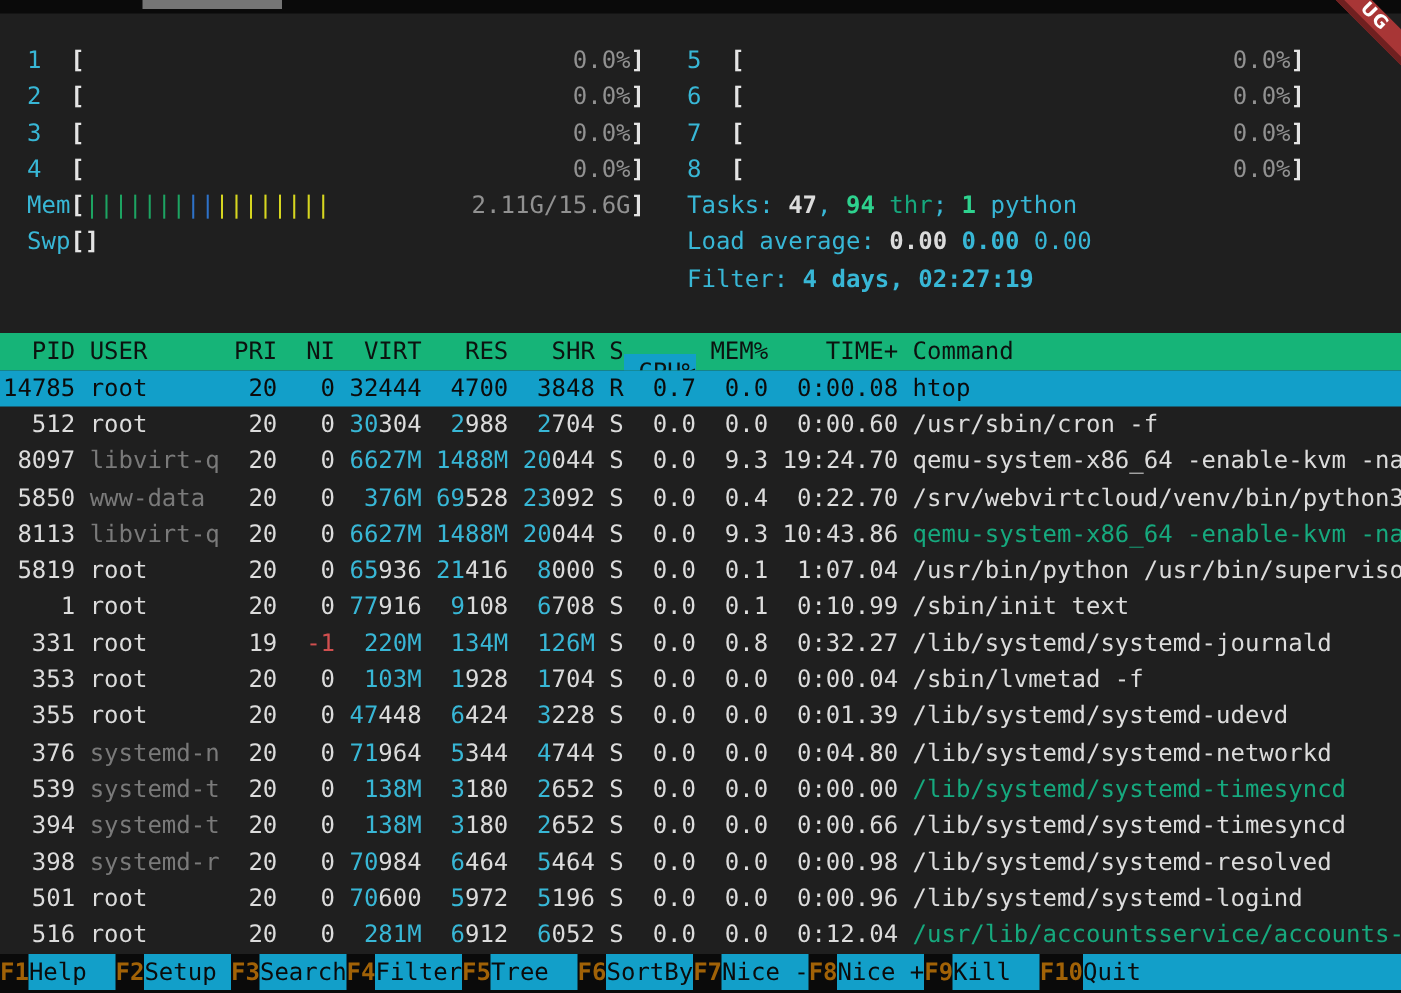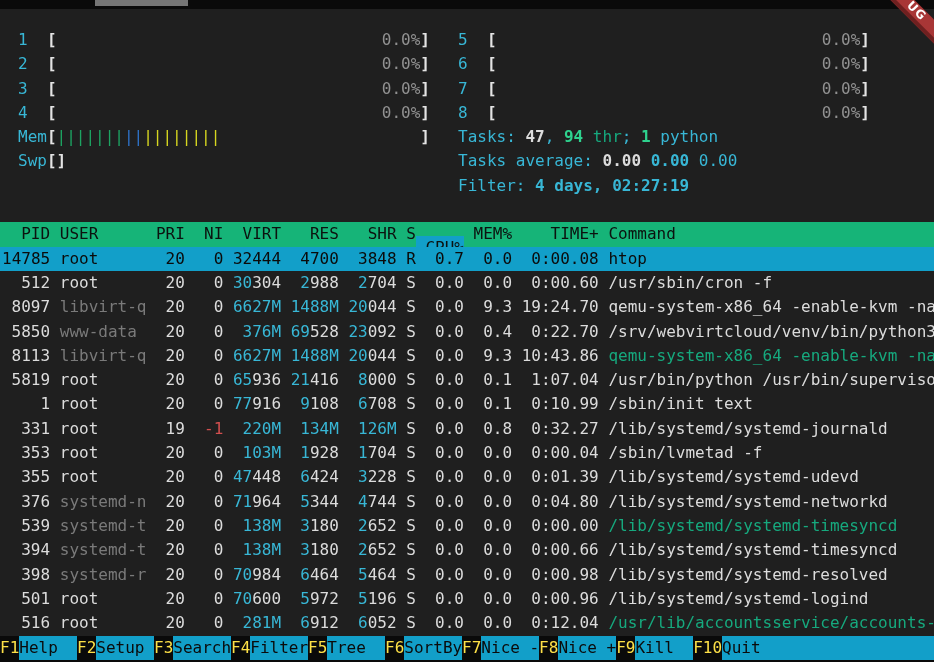--- a/index.html
+++ b/index.html
@@ -66,50 +66,50 @@
   .thead{background:var(--green-bg);}
   .thead .cell{color:var(--black-txt);}
   .thead .cell.sorted{background:var(--sel);margin-top:14px;}
   .trow.sel{background:var(--sel);}
   .trow.sel span{color:#0b0b0b !important;}
   
   .fnwrap{position:absolute;top:635.5px;left:0;right:0;bottom:0;background:#0a0a0a;}
   .fnbar{display:flex;height:var(--row-h);line-height:var(--row-h);white-space:pre;}
   .fn-item{display:flex;flex:none;cursor:pointer;}
   .fn-item:last-child{flex:1;}
-  .fn-key{color:#fde047;}
+  .fn-key{color:#a16207;font-weight:bold;}
   .fn-label{background:var(--sel);color:#0b0b0b;width:calc(6 * var(--ch));overflow:hidden;}
   .fn-item:last-child .fn-label{width:auto;flex:1;}
 </style>
 </head>
 <body>
 
 <div class="screen">
   <div class="topbar">
     <div class="toptab"></div>
   </div>
   <div class="ribbon">
     <span>UG</span>
   </div>
 
   <div class="meters-left">
       <div class="meter-row"><span class="m-label">1</span><span class="bracket">[</span><span class="m-body"><span class="m-val c-gray">0.0%</span></span><span class="bracket">]</span></div>
       <div class="meter-row"><span class="m-label">2</span><span class="bracket">[</span><span class="m-body"><span class="m-val c-gray">0.0%</span></span><span class="bracket">]</span></div>
       <div class="meter-row"><span class="m-label">3</span><span class="bracket">[</span><span class="m-body"><span class="m-val c-gray">0.0%</span></span><span class="bracket">]</span></div>
       <div class="meter-row"><span class="m-label">4</span><span class="bracket">[</span><span class="m-body"><span class="m-val c-gray">0.0%</span></span><span class="bracket">]</span></div>
-      <div class="meter-row"><span class="m-label">Mem</span><span class="bracket">[</span><span class="m-body"><span class="pipe-green">|||||||</span><span class="pipe-blue">||</span><span class="pipe-yellow">||||||||</span></span><span class="bracket">]</span></div>
+      <div class="meter-row"><span class="m-label">Mem</span><span class="bracket">[</span><span class="m-body"><span class="pipe-green">|||||||</span><span class="pipe-blue">||</span><span class="pipe-yellow">||||||||</span><span class="m-val c-gray">2.11G/15.6G</span></span><span class="bracket">]</span></div>
       <div class="meter-row"><span class="m-label">Swp</span><span class="bracket">[</span><span class="bracket">]</span></div>
     </div>
   <div class="meters-right">
       <div class="meter-row"><span class="m-label">5</span><span class="bracket">[</span><span class="m-body"><span class="m-val c-gray">0.0%</span></span><span class="bracket">]</span></div>
       <div class="meter-row"><span class="m-label">6</span><span class="bracket">[</span><span class="m-body"><span class="m-val c-gray">0.0%</span></span><span class="bracket">]</span></div>
       <div class="meter-row"><span class="m-label">7</span><span class="bracket">[</span><span class="m-body"><span class="m-val c-gray">0.0%</span></span><span class="bracket">]</span></div>
       <div class="meter-row"><span class="m-label">8</span><span class="bracket">[</span><span class="m-body"><span class="m-val c-gray">0.0%</span></span><span class="bracket">]</span></div>
       <div class="text-line"><span class="c-cyan">Tasks: </span><span class="c-white b">47</span><span class="c-cyan">, </span><span class="c-bgreen b">94</span><span class="c-green"> thr</span><span class="c-cyan">; </span><span class="c-bgreen b">1</span><span class="c-cyan"> python</span></div>
-      <div class="text-line"><span class="c-cyan">Tasks average: </span><span class="c-white b">0.00 </span><span class="c-cyan b">0.00 </span><span class="c-cyan">0.00</span></div>
+      <div class="text-line"><span class="c-cyan">Load average: </span><span class="c-white b">0.00 </span><span class="c-cyan b">0.00 </span><span class="c-cyan">0.00</span></div>
       <div class="text-line"><span class="c-cyan">Filter: </span><span class="c-cyan b">4 days, 02:27:19</span></div>
     </div>
 
   <div class="proc">
     <div class="trow thead"><span class="cell ar" style="width:calc(5 * var(--ch));">PID</span><span class="cell al" style="width:calc(10 * var(--ch));padding-left:var(--ch);">USER</span><span class="cell ar" style="width:calc(4 * var(--ch));">PRI</span><span class="cell ar" style="width:calc(4 * var(--ch));">NI</span><span class="cell ar" style="width:calc(6 * var(--ch));">VIRT</span><span class="cell ar" style="width:calc(6 * var(--ch));">RES</span><span class="cell ar" style="width:calc(6 * var(--ch));">SHR</span><span class="cell ar" style="width:calc(2 * var(--ch));">S</span><span class="cell ar sorted" style="width:calc(5 * var(--ch));">CPU%</span><span class="cell ar" style="width:calc(5 * var(--ch));">MEM%</span><span class="cell ar" style="width:calc(9 * var(--ch));">TIME+</span><span class="cell al cmd" style="">Command</span></div>
     <div>
         <div class="trow sel"><span class="cell ar" style="width:calc(5 * var(--ch));"><span class="c-white">14785</span></span><span class="cell al" style="width:calc(10 * var(--ch));padding-left:var(--ch);"><span class="c-white">root</span></span><span class="cell ar" style="width:calc(4 * var(--ch));"><span class="c-white">20</span></span><span class="cell ar" style="width:calc(4 * var(--ch));"><span class="c-white">0</span></span><span class="cell ar" style="width:calc(6 * var(--ch));"><span class="c-cyan">32</span><span class="c-white">444</span></span><span class="cell ar" style="width:calc(6 * var(--ch));"><span class="c-cyan">4</span><span class="c-white">700</span></span><span class="cell ar" style="width:calc(6 * var(--ch));"><span class="c-cyan">3</span><span class="c-white">848</span></span><span class="cell ar" style="width:calc(2 * var(--ch));"><span class="c-white">R</span></span><span class="cell ar" style="width:calc(5 * var(--ch));"><span class="c-white">0.7</span></span><span class="cell ar" style="width:calc(5 * var(--ch));"><span class="c-white">0.0</span></span><span class="cell ar" style="width:calc(9 * var(--ch));"><span class="c-white">0:00.08</span></span><span class="cell al cmd" style=""><span class="c-white">htop</span></span></div>
         <div class="trow"><span class="cell ar" style="width:calc(5 * var(--ch));"><span class="c-white">512</span></span><span class="cell al" style="width:calc(10 * var(--ch));padding-left:var(--ch);"><span class="c-white">root</span></span><span class="cell ar" style="width:calc(4 * var(--ch));"><span class="c-white">20</span></span><span class="cell ar" style="width:calc(4 * var(--ch));"><span class="c-white">0</span></span><span class="cell ar" style="width:calc(6 * var(--ch));"><span class="c-cyan">30</span><span class="c-white">304</span></span><span class="cell ar" style="width:calc(6 * var(--ch));"><span class="c-cyan">2</span><span class="c-white">988</span></span><span class="cell ar" style="width:calc(6 * var(--ch));"><span class="c-cyan">2</span><span class="c-white">704</span></span><span class="cell ar" style="width:calc(2 * var(--ch));"><span class="c-white">S</span></span><span class="cell ar" style="width:calc(5 * var(--ch));"><span class="c-white">0.0</span></span><span class="cell ar" style="width:calc(5 * var(--ch));"><span class="c-white">0.0</span></span><span class="cell ar" style="width:calc(9 * var(--ch));"><span class="c-white">0:00.60</span></span><span class="cell al cmd" style=""><span class="c-white">/usr/sbin/cron -f</span></span></div>
         <div class="trow"><span class="cell ar" style="width:calc(5 * var(--ch));"><span class="c-white">8097</span></span><span class="cell al" style="width:calc(10 * var(--ch));padding-left:var(--ch);"><span class="c-dim">libvirt-q</span></span><span class="cell ar" style="width:calc(4 * var(--ch));"><span class="c-white">20</span></span><span class="cell ar" style="width:calc(4 * var(--ch));"><span class="c-white">0</span></span><span class="cell ar" style="width:calc(6 * var(--ch));"><span class="c-cyan">6627M</span></span><span class="cell ar" style="width:calc(6 * var(--ch));"><span class="c-cyan">1488M</span></span><span class="cell ar" style="width:calc(6 * var(--ch));"><span class="c-cyan">20</span><span class="c-white">044</span></span><span class="cell ar" style="width:calc(2 * var(--ch));"><span class="c-white">S</span></span><span class="cell ar" style="width:calc(5 * var(--ch));"><span class="c-white">0.0</span></span><span class="cell ar" style="width:calc(5 * var(--ch));"><span class="c-white">9.3</span></span><span class="cell ar" style="width:calc(9 * var(--ch));"><span class="c-white">19:24.70</span></span><span class="cell al cmd" style=""><span class="c-white">qemu-system-x86_64 -enable-kvm -na</span></span></div>
         <div class="trow"><span class="cell ar" style="width:calc(5 * var(--ch));"><span class="c-white">5850</span></span><span class="cell al" style="width:calc(10 * var(--ch));padding-left:var(--ch);"><span class="c-dim">www-data</span></span><span class="cell ar" style="width:calc(4 * var(--ch));"><span class="c-white">20</span></span><span class="cell ar" style="width:calc(4 * var(--ch));"><span class="c-white">0</span></span><span class="cell ar" style="width:calc(6 * var(--ch));"><span class="c-cyan">376M</span></span><span class="cell ar" style="width:calc(6 * var(--ch));"><span class="c-cyan">69</span><span class="c-white">528</span></span><span class="cell ar" style="width:calc(6 * var(--ch));"><span class="c-cyan">23</span><span class="c-white">092</span></span><span class="cell ar" style="width:calc(2 * var(--ch));"><span class="c-white">S</span></span><span class="cell ar" style="width:calc(5 * var(--ch));"><span class="c-white">0.0</span></span><span class="cell ar" style="width:calc(5 * var(--ch));"><span class="c-white">0.4</span></span><span class="cell ar" style="width:calc(9 * var(--ch));"><span class="c-white">0:22.70</span></span><span class="cell al cmd" style=""><span class="c-white">/srv/webvirtcloud/venv/bin/python3</span></span></div>

